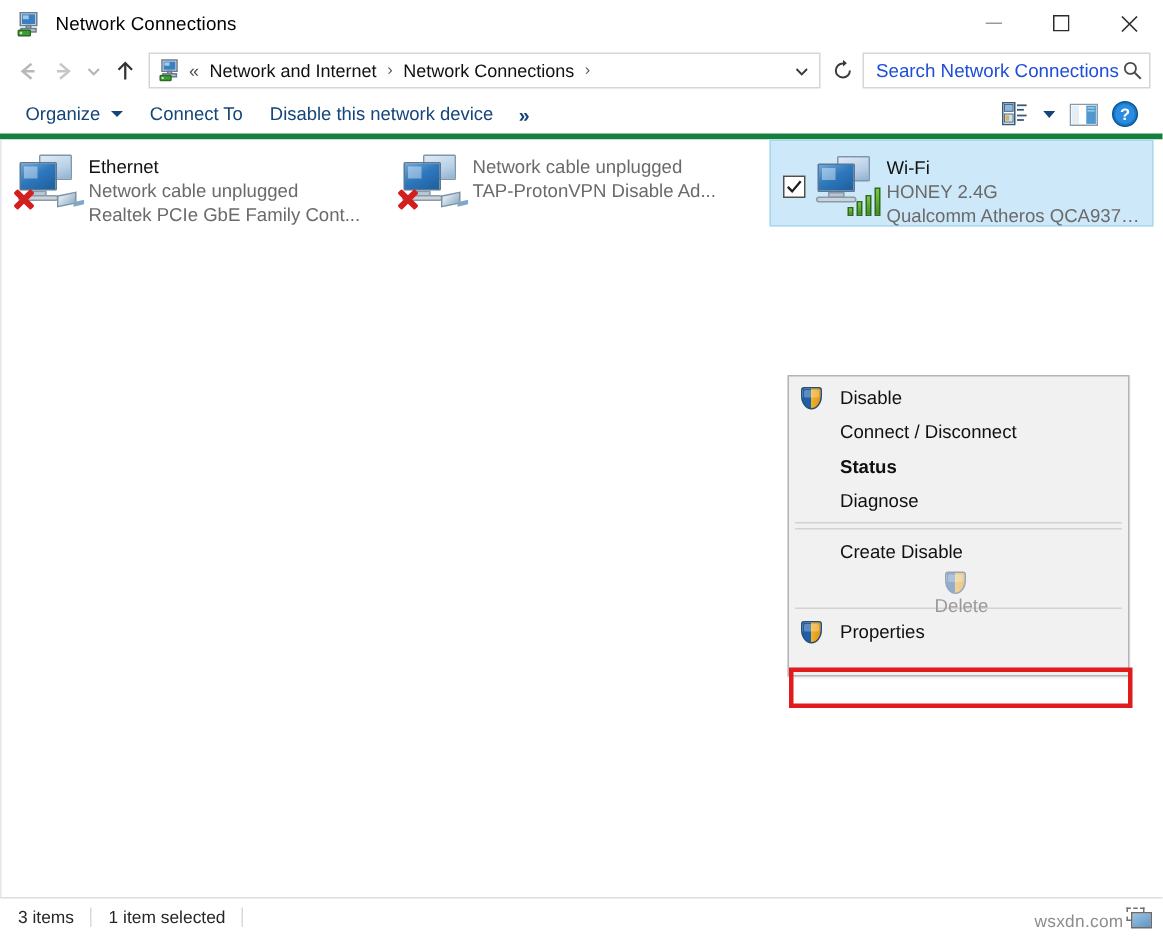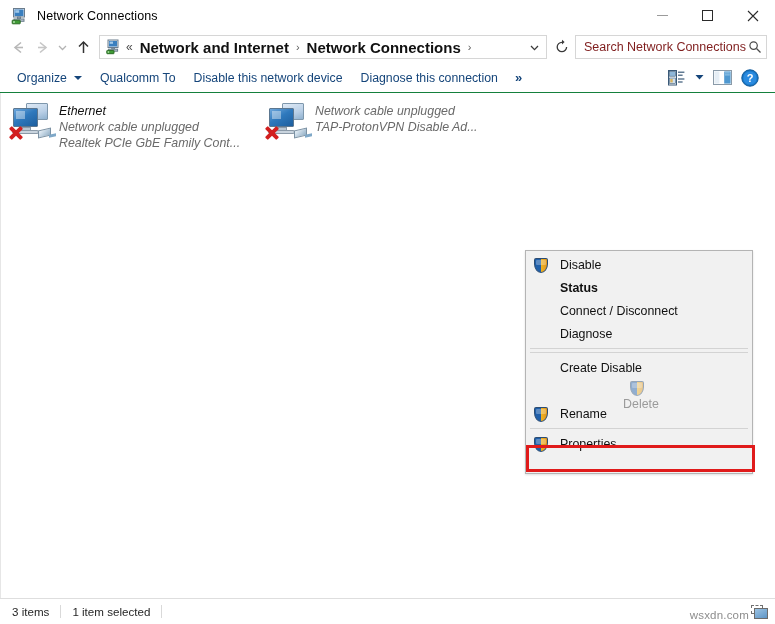--- a/index.html
+++ b/index.html
@@ -93,25 +93,24 @@
     position: relative;
     margin-right: 4px;
     flex: none;
   }
   .crumb-chevpre {
     color: #4a4a4a;
     font-size: 12px;
     padding: 0 5px 0 1px;
   }
   .crumb {
-    font-size: 15px;
+    font-size: 12px;
     color: #111;
     white-space: nowrap;
     padding: 2px 2px;
-    font-weight: bold;
   }
   .crumb-sep {
     color: #5a5a5a;
     font-size: 11px;
     padding: 0 5px;
     flex: none;
   }
   .addr-drop {
     margin-left: auto;
     width: 20px;
@@ -124,35 +123,35 @@
     height: 24px;
     border: 1px solid #d6d6d6;
     background: #ffffff;
     display: flex;
     align-items: center;
     padding: 0 4px 0 8px;
     flex: none;
   }
   .search-ph {
     font-size: 12.5px;
-    color: #7f1d1d;
+    color: #1d4ed8;
     flex: 1 1 auto;
     white-space: nowrap;
     overflow: hidden;
   }
   .search-ico {
     color: #4a4a4a;
     flex: none;
     display: flex; align-items: center;
   }
 
   
   .cmdbar {
     height: 30px; min-height: 30px;
-    border-bottom: 1px solid #15803d;
+    border-bottom: 4px solid #15803d;
     display: flex;
     align-items: center;
     padding: 0 6px 0 8px;
     background: #ffffff;
   }
   .cmd {
     font-size: 12.3px;
     color: #15457a;
     padding: 4px 9px;
     white-space: nowrap;
@@ -195,21 +194,20 @@
     flex: 1 1 auto;
     position: relative;
     background: #ffffff;
     border-left: 1px solid #e6e6e6;
     overflow: hidden;
   }
   .conn-list {
     position: absolute;
     left: 0; top: 0; right: 0;
     display: flex;
-    font-style: italic;
   }
   .conn {
     width: 256px;
     height: 58px;
     display: flex;
     align-items: flex-start;
     padding: 6px 4px 0 6px;
     position: relative;
   }
   .conn.selected {
@@ -558,27 +556,24 @@
       </span>
     </div>
   </div>
 
   <div class="cmdbar">
     <div class="cmd">
       <span>Organize</span>
       <span class="caret"></span>
     </div>
     <div class="cmd">
-      <span>Qualcomm To</span>
+      <span>Connect To</span>
     </div>
     <div class="cmd">
       <span>Disable this network device</span>
-    </div>
-    <div class="cmd">
-      <span>Diagnose this connection</span>
     </div>
     <div class="cmd-chev">»</div>
 
     <div class="cmd-right">
       <div class="iconbtn">
         <svg width="17" height="16" viewBox="0 0 17 16">
           <rect x="0.5" y="0.5" width="8" height="14.5" fill="none" stroke="#3b5a78"></rect>
           <rect x="1.6" y="1.6" width="5.8" height="4.6" fill="#8fb7d8" stroke="#3b5a78" stroke-width="0.6"></rect>
           <rect x="1.6" y="8" width="5.8" height="5.4" fill="#cfe0ee" stroke="#3b5a78" stroke-width="0.6"></rect>
           <rect x="2.3" y="9" width="2.4" height="3.4" fill="#d9b35b"></rect>
@@ -647,40 +642,64 @@
               <div class="cord"></div>
           </div>
           <div class="redx"></div>
         </div>
         <div class="conn-text">
           <div class="conn-sub">Network cable unplugged</div>
           <div class="conn-sub">TAP-ProtonVPN Disable Ad...</div>
         </div>
       </div>
 
+      <div class="conn selected">
+        <div class="conn-check">
+          <svg width="11" height="11" viewBox="0 0 11 11">
+              <path d="M1.2 5.6 L4.1 8.6 L9.8 1.9" stroke="#1c1c1c" stroke-width="1.5" fill="none"></path>
+            </svg>
+        </div>
+        <div class="conn-ico-wrap">
+          <div class="pc-back"></div>
+          <div class="pc-front"></div>
+          <div class="pc-stand"></div>
+          <div class="pc-base"></div>
+          <div class="bars">
+            <i></i>
+              <i></i>
+              <i></i>
+              <i></i>
+          </div>
+        </div>
+        <div class="conn-text">
+          <div class="conn-name">Wi-Fi</div>
+          <div class="conn-sub">HONEY 2.4G</div>
+          <div class="conn-sub">Qualcomm Atheros QCA9377...</div>
+        </div>
+      </div>
 
     </div>
 
     <div class="ctxmenu">
 
       <div class="mi">
         <span class="mi-ico">
             <span class="shield"></span>
           </span>
         <span class="mi-label">Disable</span>
       </div>
 
+      <div class="mi">
+        <span class="mi-ico"></span>
+        <span class="mi-label">Connect / Disconnect</span>
+      </div>
+
       <div class="mi bold">
         <span class="mi-ico"></span>
         <span class="mi-label">Status</span>
-      </div>
-
-      <div class="mi">
-        <span class="mi-ico"></span>
-        <span class="mi-label">Connect / Disconnect</span>
       </div>
 
       <div class="mi">
         <span class="mi-ico"></span>
         <span class="mi-label">Diagnose</span>
       </div>
 
       <div class="mi-sep"></div>
 
 
@@ -691,26 +710,20 @@
         <span class="mi-label">Create Disable</span>
       </div>
 
       <div class="mi disabled">
         <span class="mi-ico">
             <span class="shield dim"></span>
           </span>
         <span class="mi-label">Delete</span>
       </div>
 
-      <div class="mi">
-        <span class="mi-ico">
-            <span class="shield"></span>
-          </span>
-        <span class="mi-label">Rename</span>
-      </div>
 
       <div class="mi-sep"></div>
 
       <div class="mi">
         <span class="mi-ico">
             <span class="shield"></span>
           </span>
         <span class="mi-label">Properties</span>
       </div>
 

